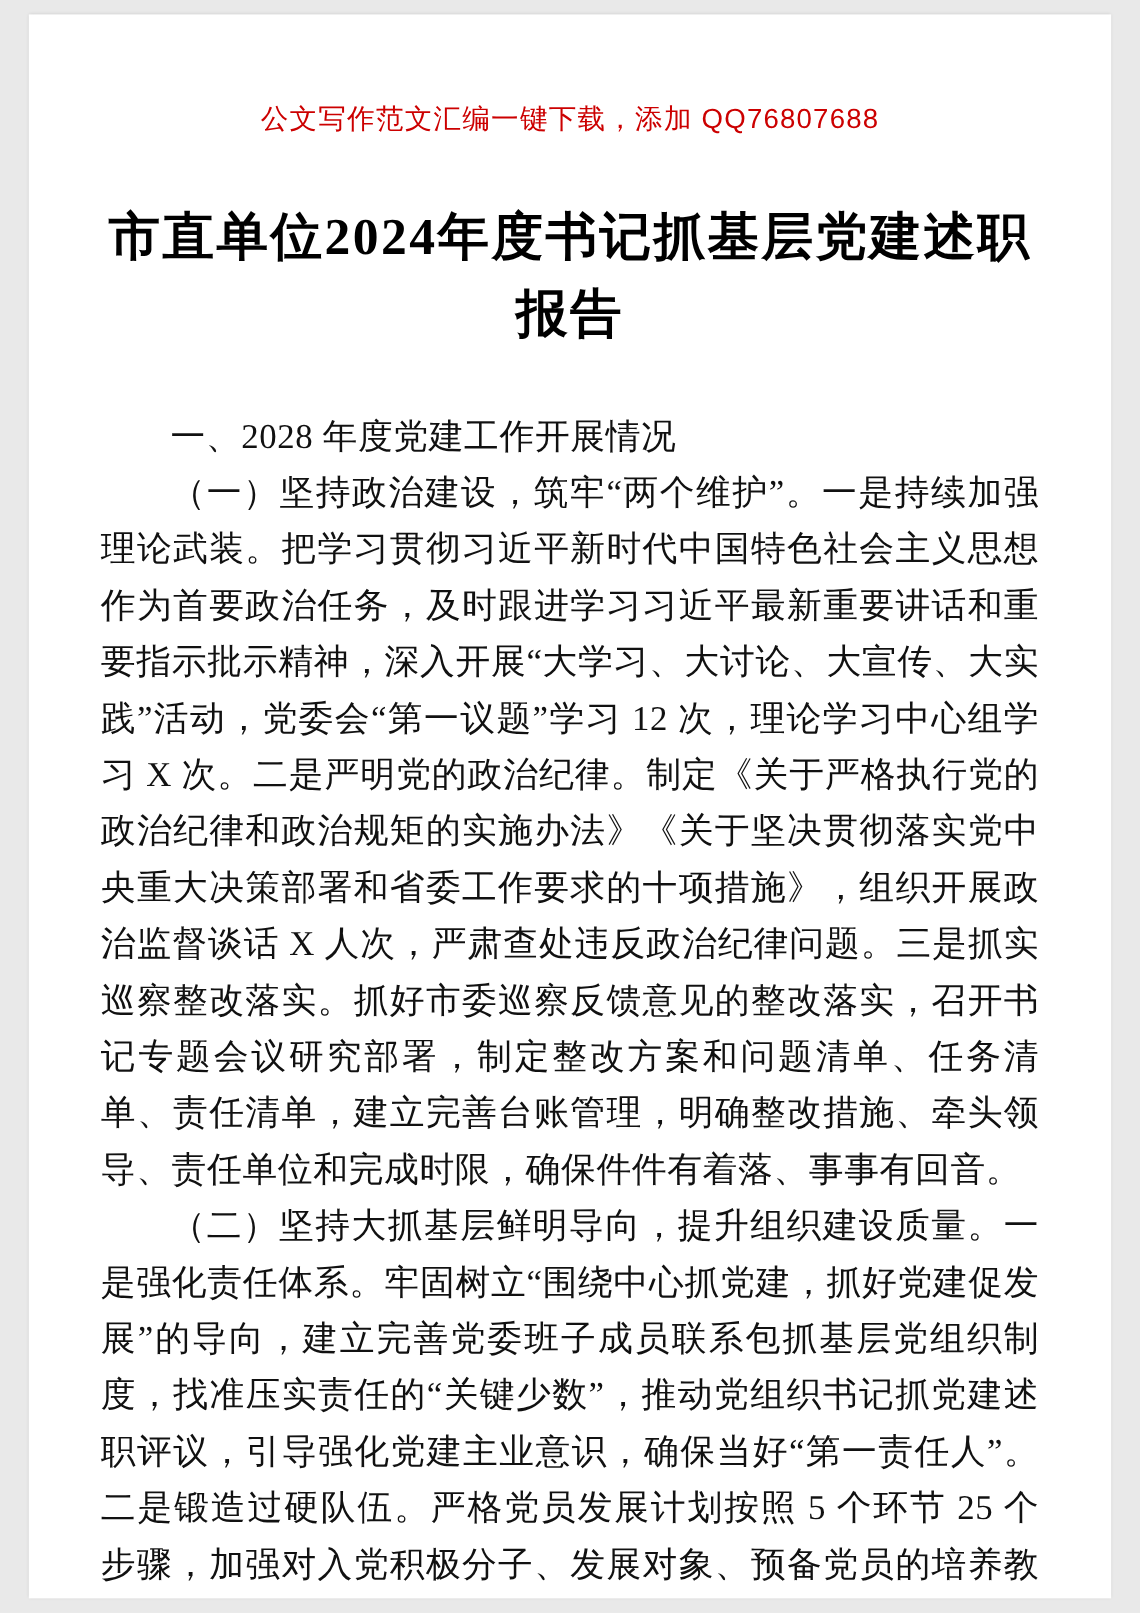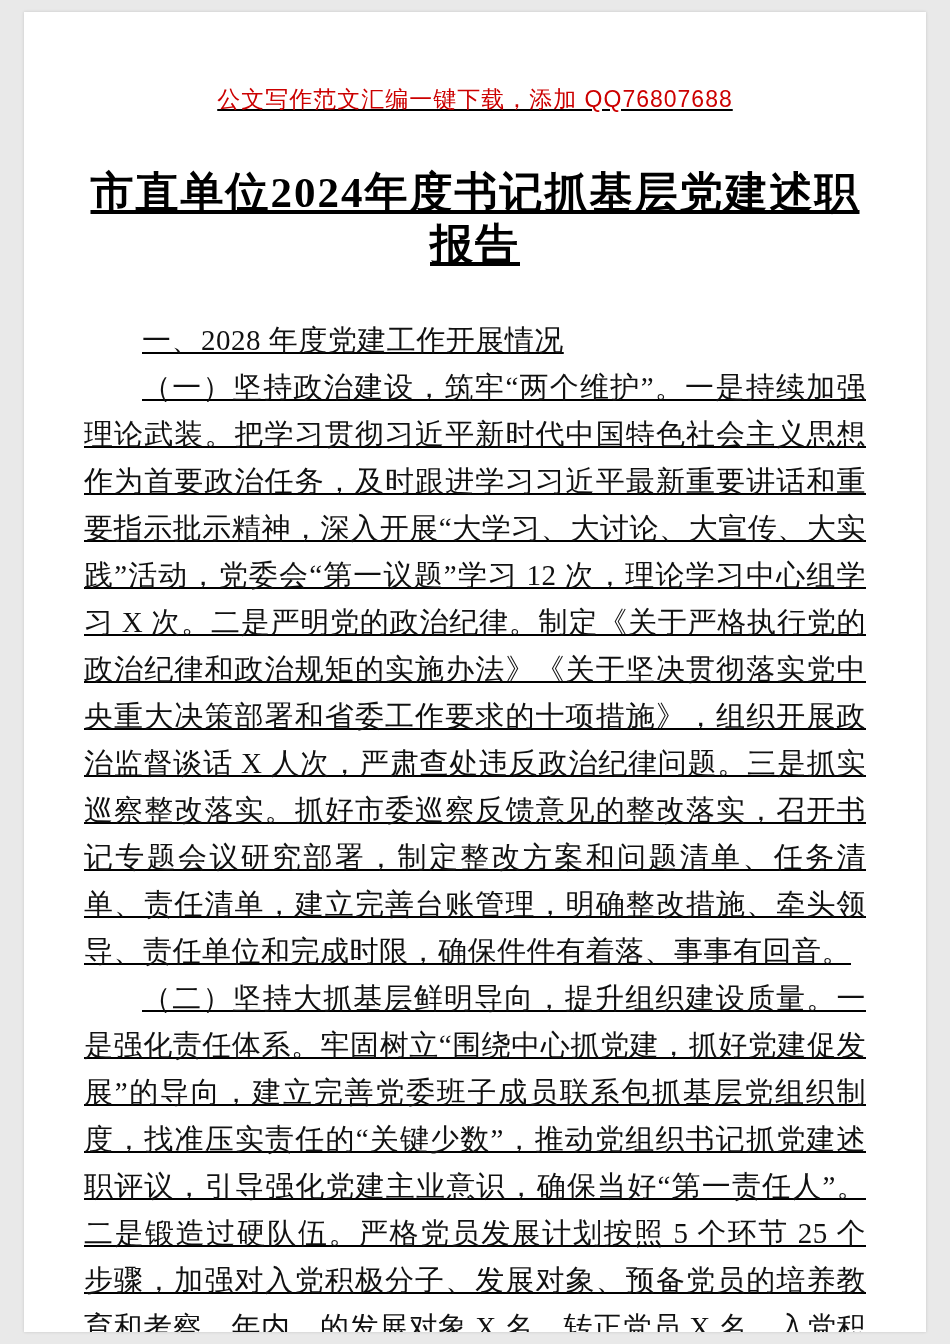--- a/index.html
+++ b/index.html
@@ -7,21 +7,20 @@
     padding: 0;
     background: #e9e9e9;
     font-family: "Liberation Serif", "DejaVu Serif", serif;
   }
   .canvas {
     width: 950px;
     height: 1344px;
     background: #e9e9e9;
     overflow: hidden;
     box-sizing: border-box;
-    text-decoration: underline;
   }
   .page {
     width: 902px;
     height: 1320px;
     margin: 12px auto;
     background: #ffffff;
     box-sizing: border-box;
     padding: 72px 60px 0 60px;
     box-shadow: 0 0 3px rgba(0,0,0,0.15);
     overflow: hidden;
@@ -32,21 +31,21 @@
     letter-spacing: 1px;
     color: #cc0000;
     font-family: "Liberation Sans", "DejaVu Sans", sans-serif;
     margin: 0 0 52px 0;
   }
   .doc-title {
     font-size: 43px;
     font-weight: bold;
     color: #000000;
     text-align: center;
-    line-height: 52px;
+    line-height: 64px;
     letter-spacing: 2px;
     margin: 0 auto 46px auto;
     max-width: 810px;
   }
   .body-text {
     font-size: 29px;
     color: #111111;
     line-height: 47px;
     text-align: justify;
     letter-spacing: 0.5px;

